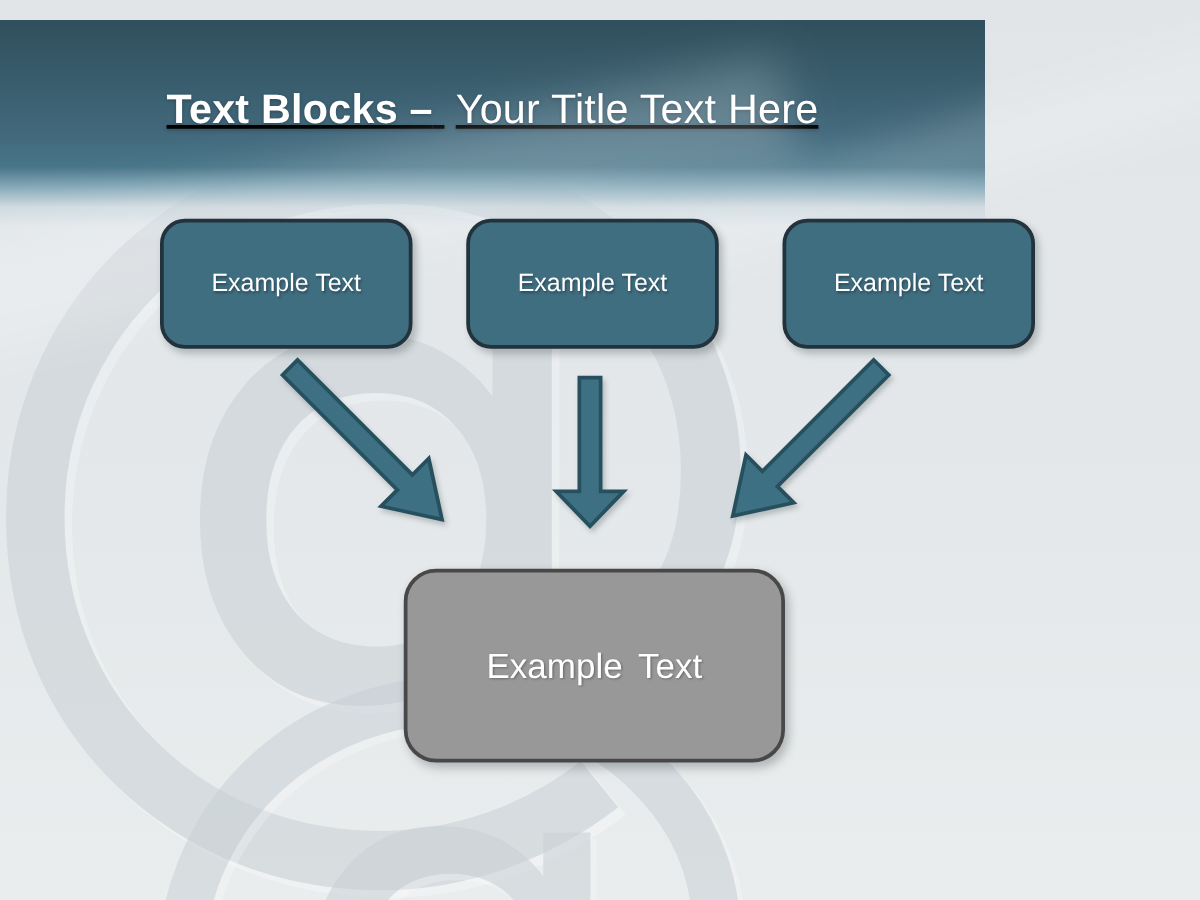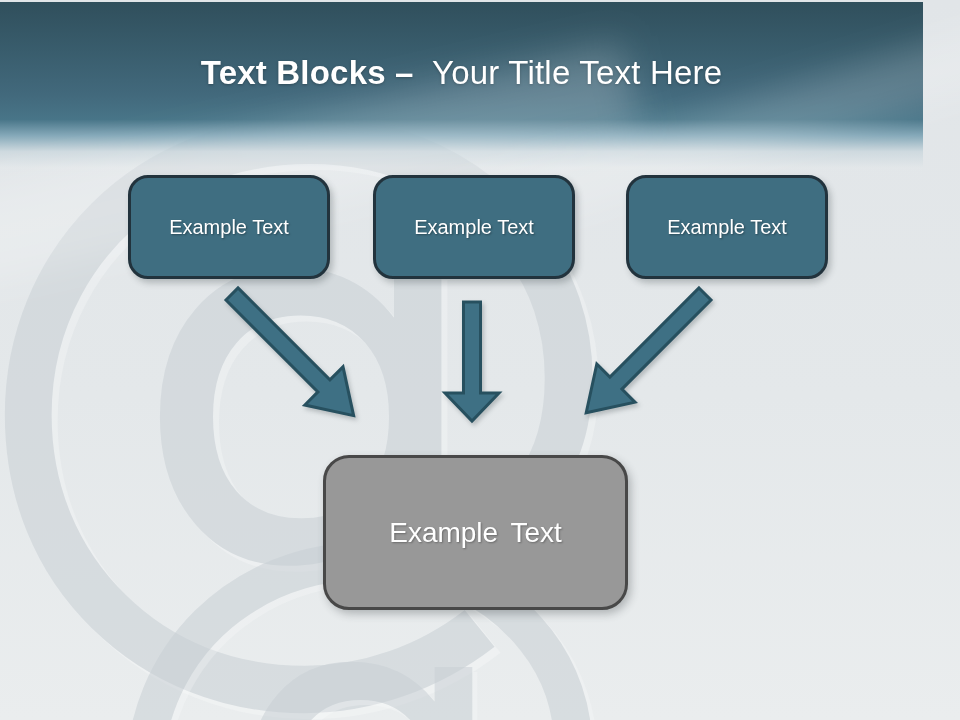--- a/index.html
+++ b/index.html
@@ -25,30 +25,31 @@
   .streak { position:absolute; z-index:3; pointer-events:none; }
   .streak.s1 { top:128px; left:-120px; width:760px; height:90px;
                background:rgba(255,255,255,.20); transform:rotate(-13deg);
                filter:blur(18px); }
   .streak.s2 { top:105px; left:420px; width:620px; height:60px;
                background:rgba(255,255,255,.16); transform:rotate(-17deg);
                filter:blur(15px); }
 
   
   .header {
-    position:absolute; left:0; top:2px; width:923px; height:178px; z-index:2;
+    position:absolute; left:0; top:16px; width:788px; height:178px; z-index:2;
     background:linear-gradient(to bottom,
       var(--header-top, #304f5c) 0%,
       #395d6d 28%,
       var(--header-mid, #42697c) 52%,
       #487588 66%,
       rgba(120,160,178,.88) 75%,
       rgba(190,207,215,.55) 84%,
       rgba(226,232,234,.22) 93%,
       rgba(230,234,236,0) 100%);
+    text-decoration:underline;
   }
   .title {
     margin:0; padding-top:52px; text-align:center;
     font-size:33px; font-weight:400; color:var(--title-text, #fff);
     text-shadow:0 1px 3px rgba(0,0,0,.28);
     letter-spacing:.2px;
   }
   .title .t-bold { font-weight:700; }
   .title .t-reg  { margin-left:9px; }
 

